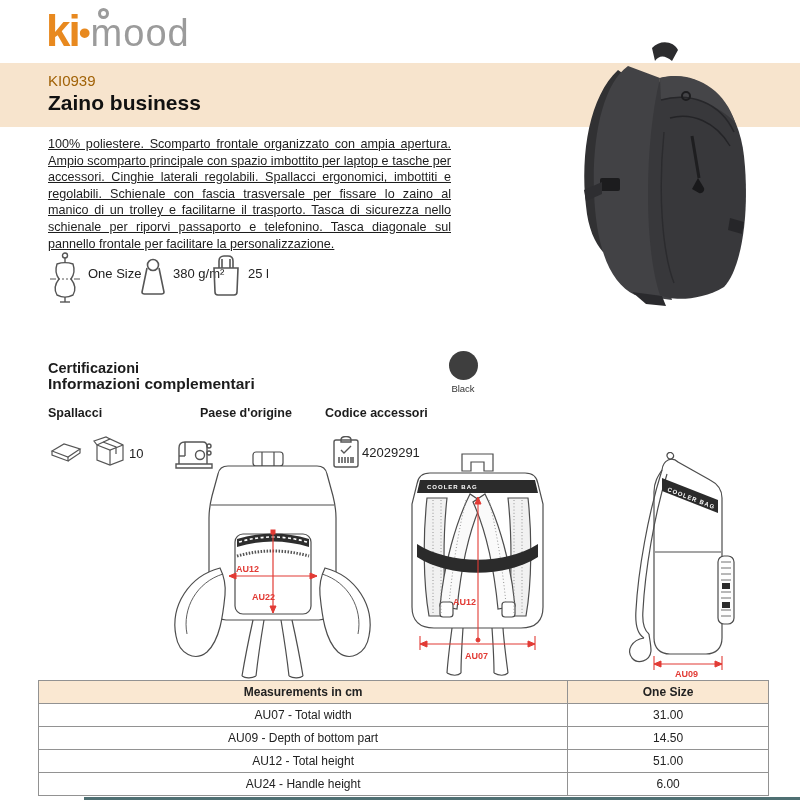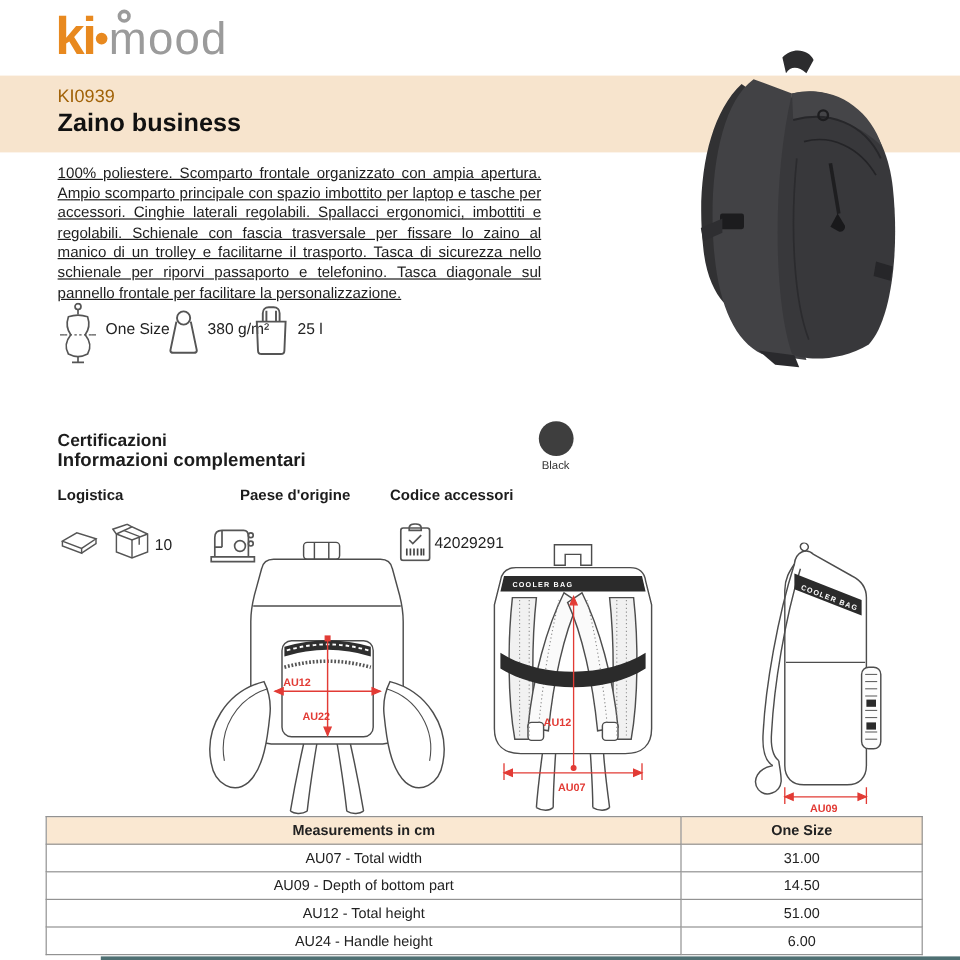--- a/index.html
+++ b/index.html
@@ -122,21 +122,21 @@
 
   <div class="h-cert">Certificazioni</div>
 
   <div class="swatch-wrap">
     <div class="swatch" id="swatch-circle" style="background: rgb(62, 62, 62);"></div>
     <div class="swatch-label">Black</div>
   </div>
 
   <div class="h-info">Informazioni complementari</div>
 
-  <div class="col-head" style="left:48px;">Logistica</div>
+  <div class="col-head" style="left:48px;">Spallacci</div>
   <div class="col-head" style="left:175px;padding-left:25px;">Paese d'origine</div>
   <div class="col-head" style="left:325px;">Codice accessori</div>
 
   <svg class="icon-svg" style="left:50px; top:441px;" width="32" height="22" viewBox="0 0 32 22">
     <g fill="none" stroke="#555" stroke-width="1.2">
       <path d="M2,10 L14,3 L30,8 L18,16 Z"></path>
       <path d="M2,10 L2,14 L18,20 L18,16"></path>
       <path d="M30,8 L30,12 L18,20"></path>
     </g>
   </svg>

